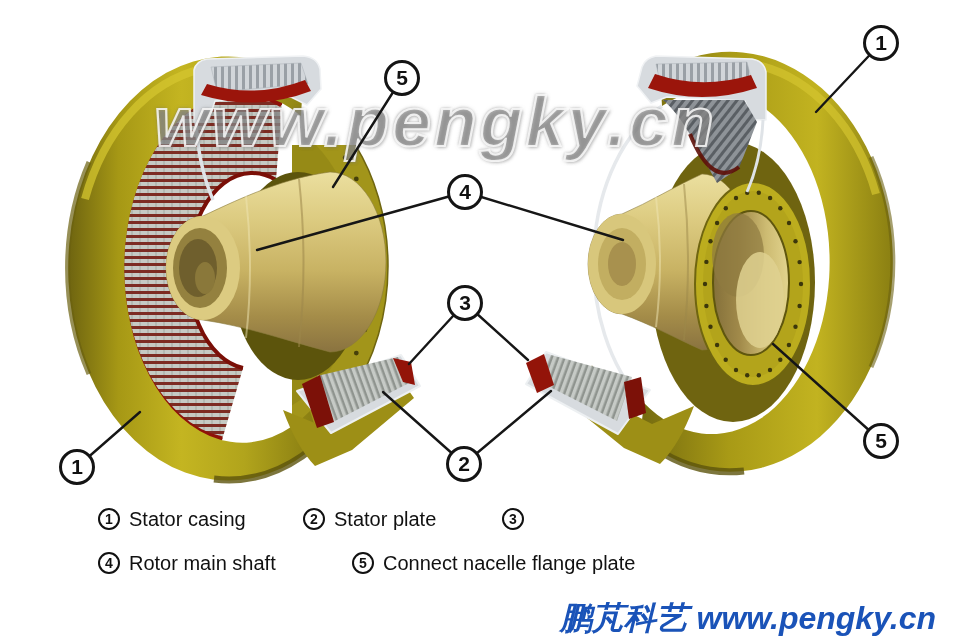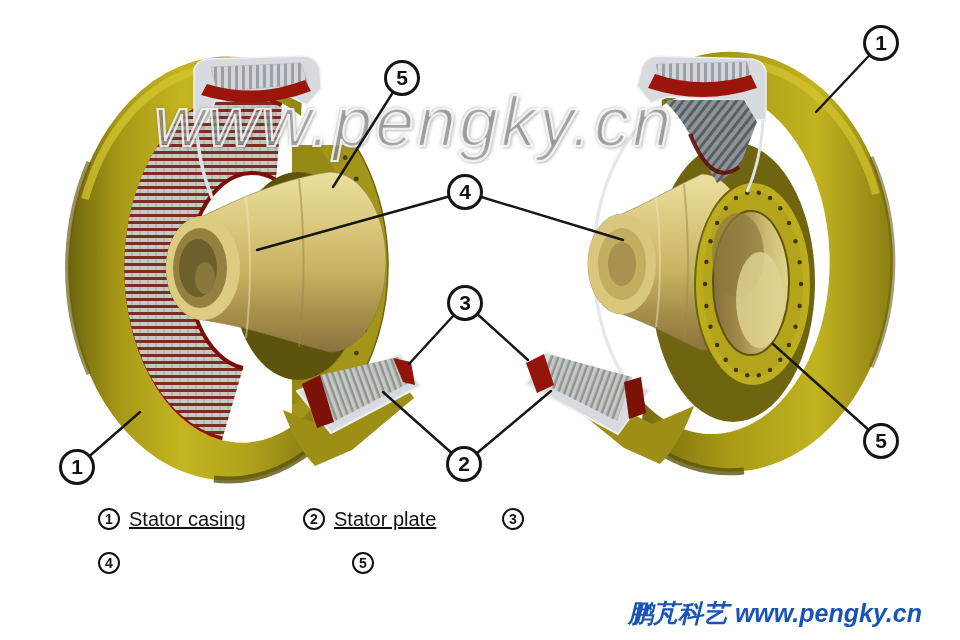--- a/index.html
+++ b/index.html
@@ -1,36 +1,36 @@
 <!DOCTYPE html>
 <html><head>
 <meta charset="utf-8">
 <style>
   html,body{margin:0;padding:0;background:#fff;}
   #stage{position:relative;width:960px;height:640px;background:#ffffff;overflow:hidden;
          font-family:"Liberation Sans",sans-serif;}
   #machine-layer,#line-layer{position:absolute;left:0;top:0;pointer-events:none;}
   
-  #watermark{position:absolute;left:154px;top:82px;font-size:70px;font-weight:normal;font-style:italic;
+  #watermark{position:absolute;left:154px;top:82px;font-size:70px;font-weight:bold;font-style:italic;
     letter-spacing:3px;color:rgba(185,185,185,0.20);
     -webkit-text-stroke:2.2px rgba(250,250,250,0.85);
     text-shadow:0 0 4px rgba(110,110,110,0.55),2px 2px 3px rgba(120,120,120,0.35),-1px -1px 2px rgba(120,120,120,0.35);
     white-space:nowrap;user-select:none;}
   
   .callout{position:absolute;width:36px;height:36px;border:3px solid #141414;border-radius:50%;
     background:#ffffff;box-sizing:border-box;display:flex;align-items:center;justify-content:center;
     font-size:21px;font-weight:bold;color:#111;}
   
   .legend-item{position:absolute;display:flex;align-items:center;height:24px;}
   .legend-num{display:inline-flex;width:22px;height:22px;border:2px solid #111;border-radius:50%;
     box-sizing:border-box;align-items:center;justify-content:center;font-size:14px;font-weight:bold;
     color:#111;margin-right:9px;flex:none;}
-  .legend-label{font-size:20px;color:#111;white-space:nowrap;text-decoration:underline;}
-  
-  #footer{position:absolute;top:597px;right:38px;font-size:25px;font-weight:bold;font-style:italic;
+  .legend-label{font-size:20px;color:#111;white-space:nowrap;}
+  
+  #footer{position:absolute;top:597px;right:24px;font-size:32px;font-weight:bold;font-style:italic;
     white-space:nowrap;}
 </style>
 </head>
 <body>
 
 <div id="stage">
 
   <svg id="machine-layer" width="960" height="640" viewBox="0 0 960 640">
     <defs>
       <linearGradient id="lg-casingL" x1="0" y1="0" x2="1" y2="0">
@@ -256,21 +256,23 @@
     </div>
     <div class="legend-item" style="left:303px;top:507px;">
       <span class="legend-num">2</span>
       <span class="legend-label">Stator plate</span>
     </div>
     <div class="legend-item" style="left:502px;top:507px;">
       <span class="legend-num">3</span>
     </div>
     <div class="legend-item" style="left:98px;top:551px;">
       <span class="legend-num">4</span>
+      <span class="legend-label">Rotor main shaft</span>
     </div>
     <div class="legend-item" style="left:352px;top:551px;">
       <span class="legend-num">5</span>
+      <span class="legend-label">Connect nacelle flange plate</span>
     </div>
   </div>
 
   <div id="footer" style="color: rgb(26, 83, 184);">鹏芃科艺 www.pengky.cn</div>
 
 </div>
 
 </body></html>

